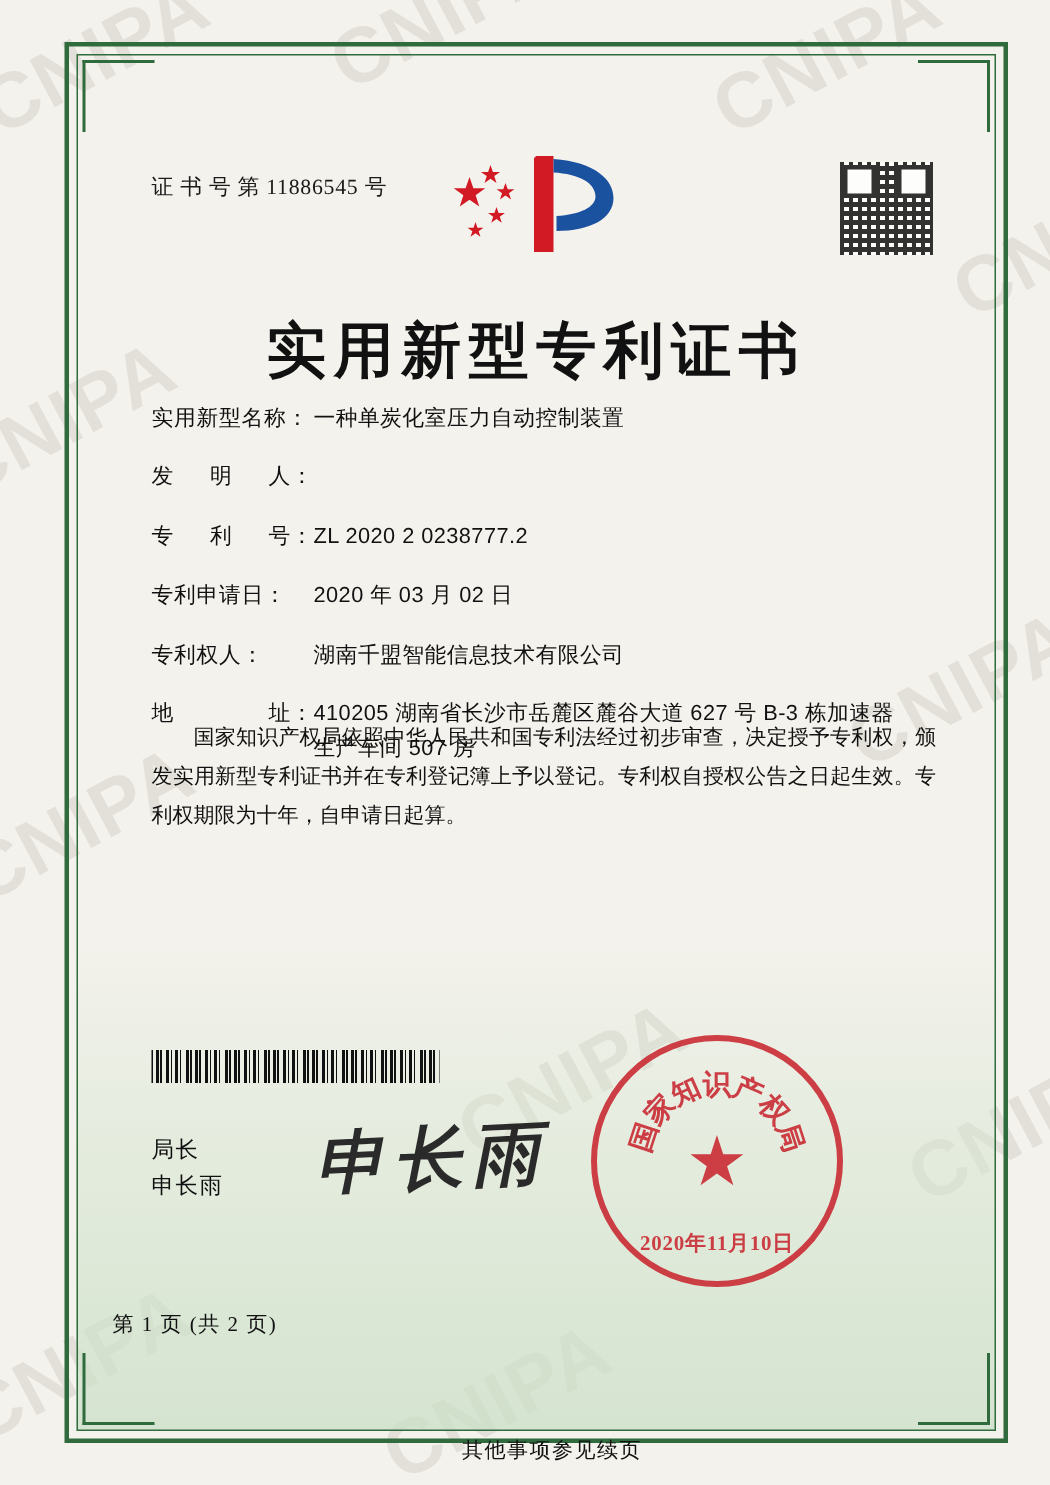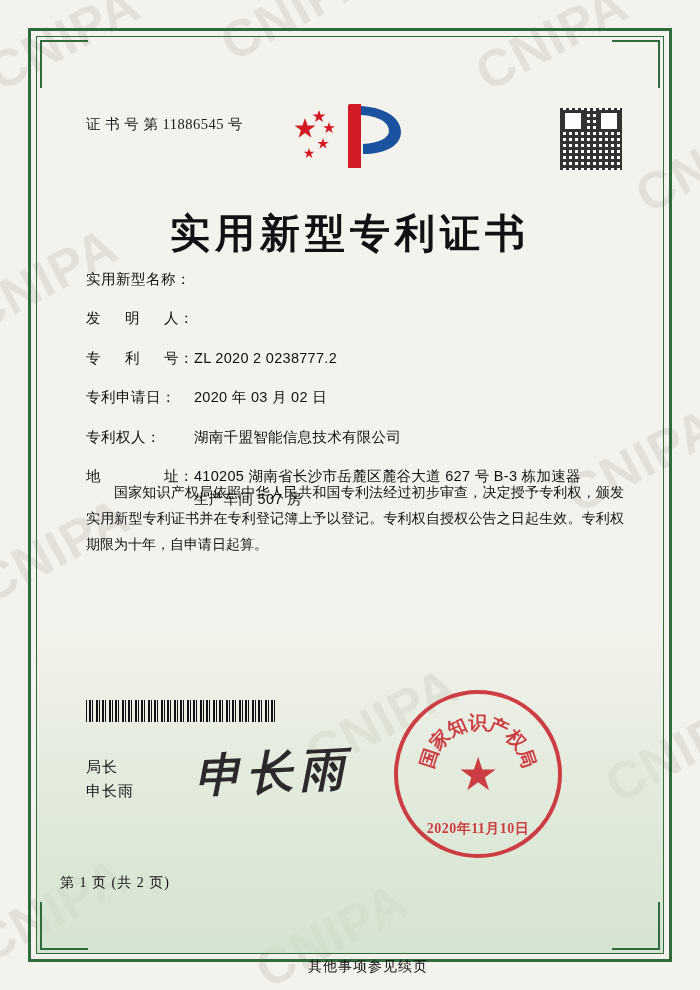--- a/index.html
+++ b/index.html
@@ -32,20 +32,21 @@
     white-space: nowrap;
     transform: rotate(-28deg);
     letter-spacing: 1px;
   }
 
   
   .page {
     position: absolute;
     inset: 0;
     z-index: 1;
+    margin-left: 15px;
   }
   .border-outer {
     position: absolute;
     left: 28px;
     top: 28px;
     right: 28px;
     bottom: 28px;
     border: 3px solid #2f6b3c;
   }
   .border-inner {
@@ -371,20 +372,21 @@
         </g>
       </svg>
     </div>
 
     <div class="title">实用新型专利证书</div>
 
     <div class="fields">
 
       <div class="row">
         <div class="lbl">实用新型名称：</div>
+        <div class="val">一种单炭化室压力自动控制装置</div>
       </div>
 
       <div class="row">
         <div class="lbl spread">
           <span>发</span>
           <span>明</span>
           <span>人：</span>
         </div>
       </div>
 

